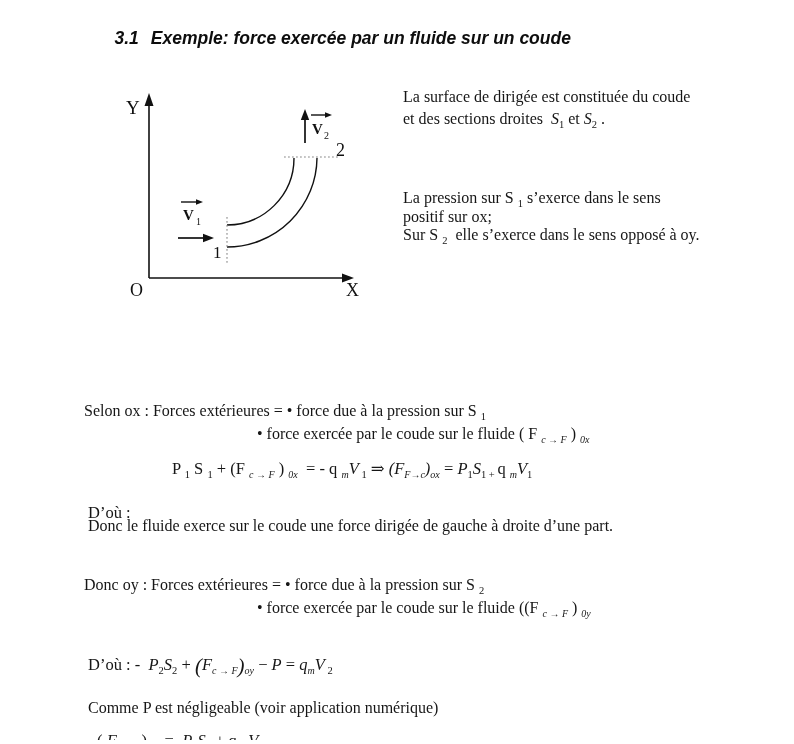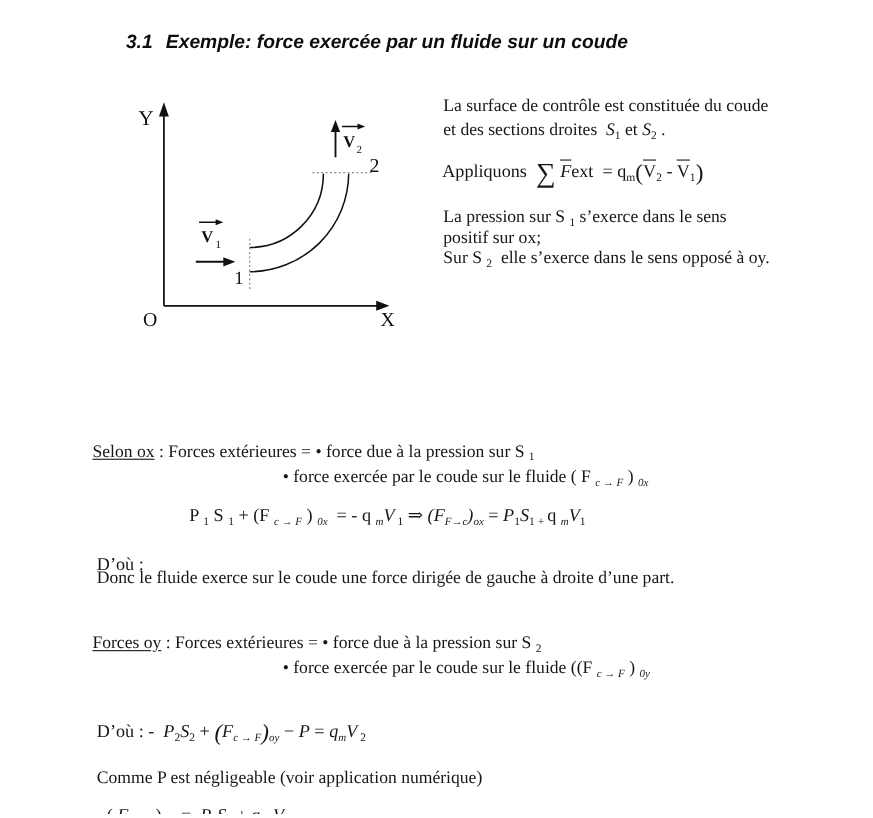--- a/index.html
+++ b/index.html
@@ -12,21 +12,21 @@
   .t { position:absolute; white-space:pre; font-size:16px; line-height:20px; }
   .eq { font-size:16.5px; }
   .title {
     font-family:"Liberation Sans","DejaVu Sans",sans-serif;
     font-weight:bold; font-style:italic; font-size:17.5px; color:#0d0d0d;
   }
   .title .num { margin-right:12px; }
   .sub  { font-size:10.5px; vertical-align:-3.5px; }
   .subi { font-size:10px; vertical-align:-3.5px; font-style:italic; }
   .it   { font-style:italic; }
-  .ul   { text-decoration:underline; text-underline-offset:2px;text-align:right; }
+  .ul   { text-underline-offset:2px;text-align:right; }
   .ovl  { text-decoration:overline; }
   .sum  { font-size:25px; vertical-align:-4px; line-height:1; }
   .bigp { font-size:21px; vertical-align:-3px; font-weight:400; }
   .diagram { position:absolute; left:110px; top:90px; }
   .diagram text { font-family:"Liberation Serif","DejaVu Serif",serif; fill:#111; }
   .diagram .stroke { stroke:#111; fill:none; }
   .diagram .fillb  { fill:#111; stroke:none; }
   .diagram .dotted { stroke:#8a8a8a; stroke-dasharray:1.8 2.2; stroke-width:1.1; fill:none; }
 </style>
 </head>
@@ -67,36 +67,35 @@
     <text x="202" y="44" font-size="15" font-weight="bold">V</text>
     <text x="214" y="49" font-size="10">2</text>
 
     <text x="16" y="24" font-size="19">Y</text>
     <text x="20" y="206" font-size="18">O</text>
     <text x="236" y="206" font-size="18">X</text>
     <text x="103" y="168" font-size="17">1</text>
     <text x="226" y="66" font-size="18">2</text>
   </svg>
 
-  <div class="t" style="left:403px; top:87px;">La surface de contrôle est constituée du coude</div>
+  <div class="t" style="left:403px; top:87px;">La surface de dirigée est constituée du coude</div>
   <div class="t" style="left:403px; top:109px;"><span>et des sections droites  </span><span class="it">S</span><span class="sub">1</span><span> et </span><span class="it">S</span><span class="sub">2</span><span> .</span></div>
-  <div class="t eq" style="left:402px; top:145px;"><span>Appliquons  </span><span class="sum">∑</span><span> </span><span class="it ovl">F</span><span>ext </span><span> = q</span><span class="sub">m</span><span class="bigp">(</span><span class="ovl">V</span><span class="sub">2</span><span> - </span><span class="ovl">V</span><span class="sub">1</span><span class="bigp">)</span></div>
   <div class="t" style="left:403px; top:188px;"><span>La pression sur S </span><span class="sub">1</span><span> s’exerce dans le sens</span></div>
   <div class="t" style="left:403px; top:207px;">positif sur ox;</div>
   <div class="t" style="left:403px; top:225px;"><span>Sur S </span><span class="sub">2</span><span>  elle s’exerce dans le sens opposé à oy.</span></div>
 
   <div class="t" style="left:84px; top:401px;"><span class="ul">Selon ox</span><span> : Forces extérieures = </span><span>• force due à la pression sur S </span><span class="sub">1</span></div>
   <div class="t" style="left:257px; top:424px;"><span>• force exercée par le coude sur le fluide ( F </span><span class="subi">c → F</span><span> ) </span><span class="subi">0x</span></div>
 
   <div class="t eq" style="left:88px; top:459px;margin-top:44px;">D’où :</div>
   <div class="t eq" style="left:172px; top:459px;"><span>P </span><span class="sub">1</span><span> S </span><span class="sub">1</span><span> + (F </span><span class="subi">c → F</span><span> ) </span><span class="subi">0x</span><span>  = - q </span><span class="subi">m</span><span class="it">V</span><span class="sub"> 1</span><span> ⇒ </span><span class="it">(</span><span class="it">F</span><span class="subi">F→c</span><span class="it">)</span><span class="subi">ox</span><span> = </span><span class="it">P</span><span class="sub">1</span><span class="it">S</span><span class="sub">1 + </span><span>q </span><span class="subi">m</span><span class="it">V</span><span class="sub">1</span></div>
 
   <div class="t" style="left:88px; top:516px;">Donc le fluide exerce sur le coude une force dirigée de gauche à droite d’une part.</div>
 
-  <div class="t" style="left:84px; top:575px;"><span class="ul">Forces oy</span><span> : Forces extérieures = </span><span>• force due à la pression sur S </span><span class="sub">2</span></div>
+  <div class="t" style="left:84px; top:575px;"><span class="ul">Donc oy</span><span> : Forces extérieures = </span><span>• force due à la pression sur S </span><span class="sub">2</span></div>
   <div class="t" style="left:257px; top:598px;"><span>• force exercée par le coude sur le fluide ((F </span><span class="subi">c → F</span><span> ) </span><span class="subi">0y</span></div>
 
   <div class="t eq" style="left:88px; top:655px;"><span>D’où : -  </span><span class="it">P</span><span class="sub">2</span><span class="it">S</span><span class="sub">2</span><span> + </span><span class="bigp it">(</span><span class="it">F</span><span class="subi">c → F</span><span class="bigp it">)</span><span class="subi">oy</span><span> − </span><span class="it">P</span><span> = </span><span class="it">q</span><span class="subi">m</span><span class="it">V</span><span class="sub"> 2</span></div>
 
   <div class="t" style="left:88px; top:698px;">Comme P est négligeable (voir application numérique)</div>
 
   <div class="t eq" style="left:97px; top:731px;"><span>( </span><span class="it">F</span><span class="subi">F→c</span><span> )</span><span class="subi">oy</span><span>  =  </span><span class="it">P</span><span class="sub">2</span><span class="it">S</span><span class="sub">2</span><span> + q </span><span class="subi">m</span><span class="it">V</span><span class="sub"> 2</span></div>
 
 </div>
 

